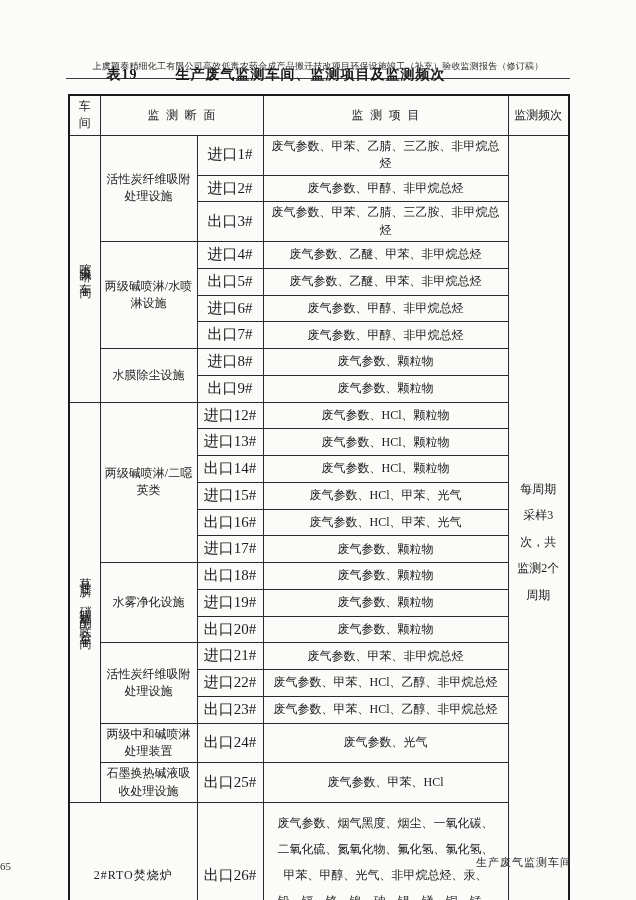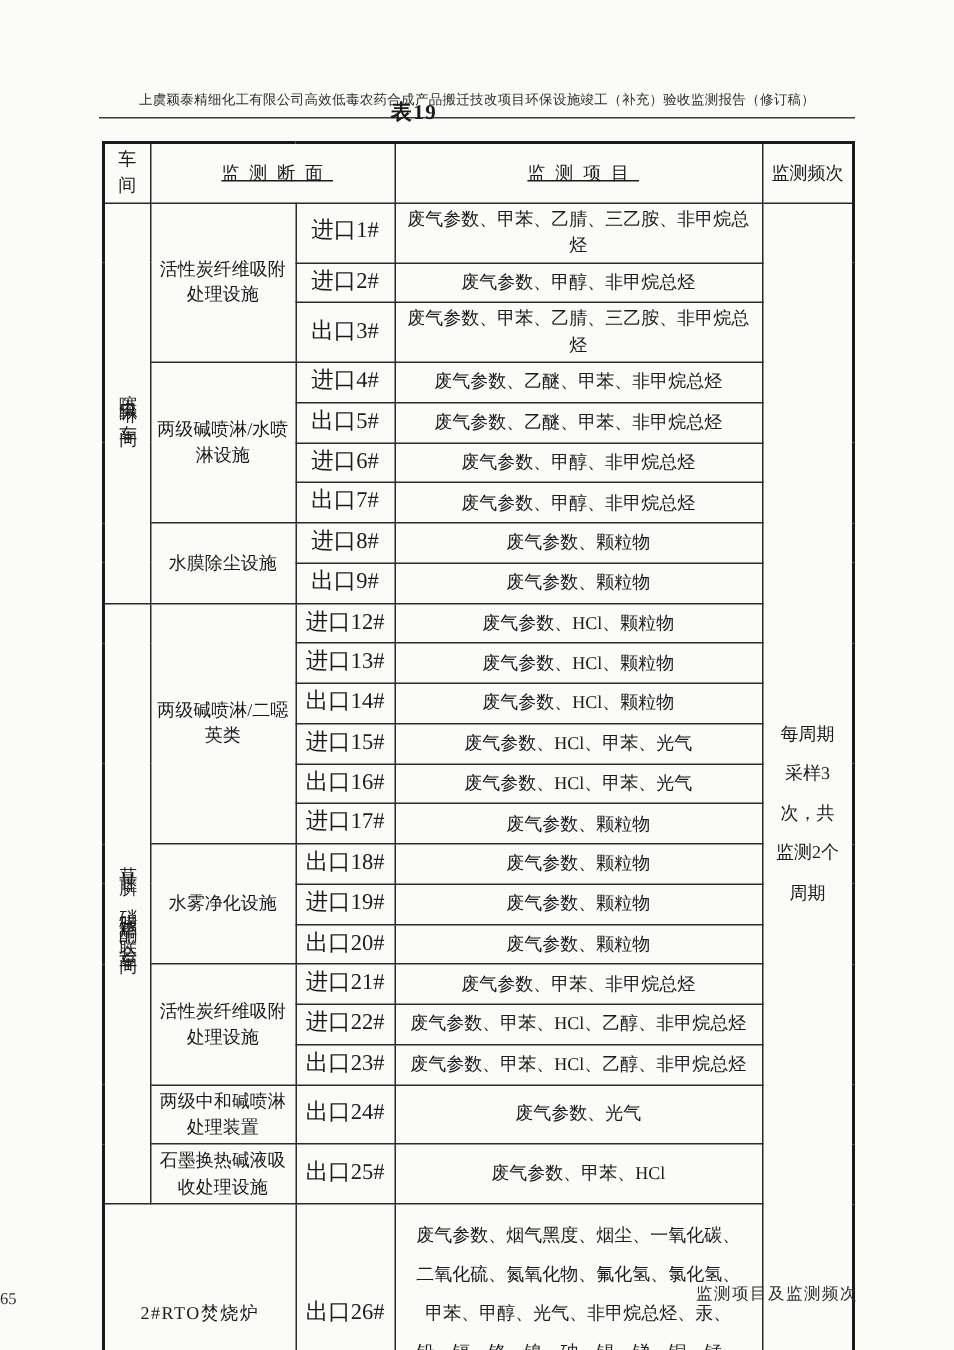--- a/index.html
+++ b/index.html
@@ -30,21 +30,21 @@
     border:2px solid #1a1a1a;
   }
   th,td{
     border:1px solid #2a2a2a;
     font-size:12px;font-weight:normal;
     text-align:center;vertical-align:middle;
     padding:2px 3px;line-height:1.45;
     word-break:break-all;
   }
   thead th{height:24px;}
-  .sp{letter-spacing:0.55em;text-indent:0.55em;text-decoration:underline;}
+  .sp{letter-spacing:0.55em;text-indent:0.55em;}
   tbody tr{height:25px;}
 
   .workshop-cell{
     writing-mode:vertical-rl;text-orientation:upright;
     letter-spacing:4px;padding:6px 1px;font-size:12px;
   }
   .workshop-merged-cell{font-size:12px;letter-spacing:1px;}
   .facility-cell{font-size:12px;padding:2px 4px;margin-top:24px;}
   .point-cell{font-size:15px;white-space:nowrap;}
   .items-cell{font-size:12px;padding:2px 6px;}
@@ -62,20 +62,21 @@
 </style>
 </head>
 <body>
 
 <div class="page">
 
   <div class="doc-header">上虞颖泰精细化工有限公司高效低毒农药合成产品搬迁技改项目环保设施竣工（补充）验收监测报告（修订稿）</div>
 
   <div class="table-title">
     <span>表19</span>
+    <span>生产废气监测车间、监测项目及监测频次</span>
   </div>
 
   <div class="table-wrap">
     <table>
       <colgroup>
         <col style="width:31px">
         <col style="width:97px">
         <col style="width:66px">
         <col style="width:245px">
         <col style="width:61px">
@@ -196,15 +197,15 @@
             <td class="workshop-merged-cell" rowspan="1" colspan="2">2#RTO焚烧炉</td>
             <td class="point-cell">出口26#</td>
             <td class="items-cell tall">废气参数、烟气黑度、烟尘、一氧化碳、二氧化硫、氮氧化物、氟化氢、氯化氢、甲苯、甲醇、光气、非甲烷总烃、汞、铅、镉、铬、镍、砷、锡、锑、铜、锰、二噁英类</td>
           </tr>
         </tbody>
     </table>
   </div>
 
   <div class="footer-page">65</div>
 
-  <div class="footer-org">监测项目及监测频次</div>
+  <div class="footer-org">生产废气监测车间</div>
 
 </div>
 
 </body></html>

